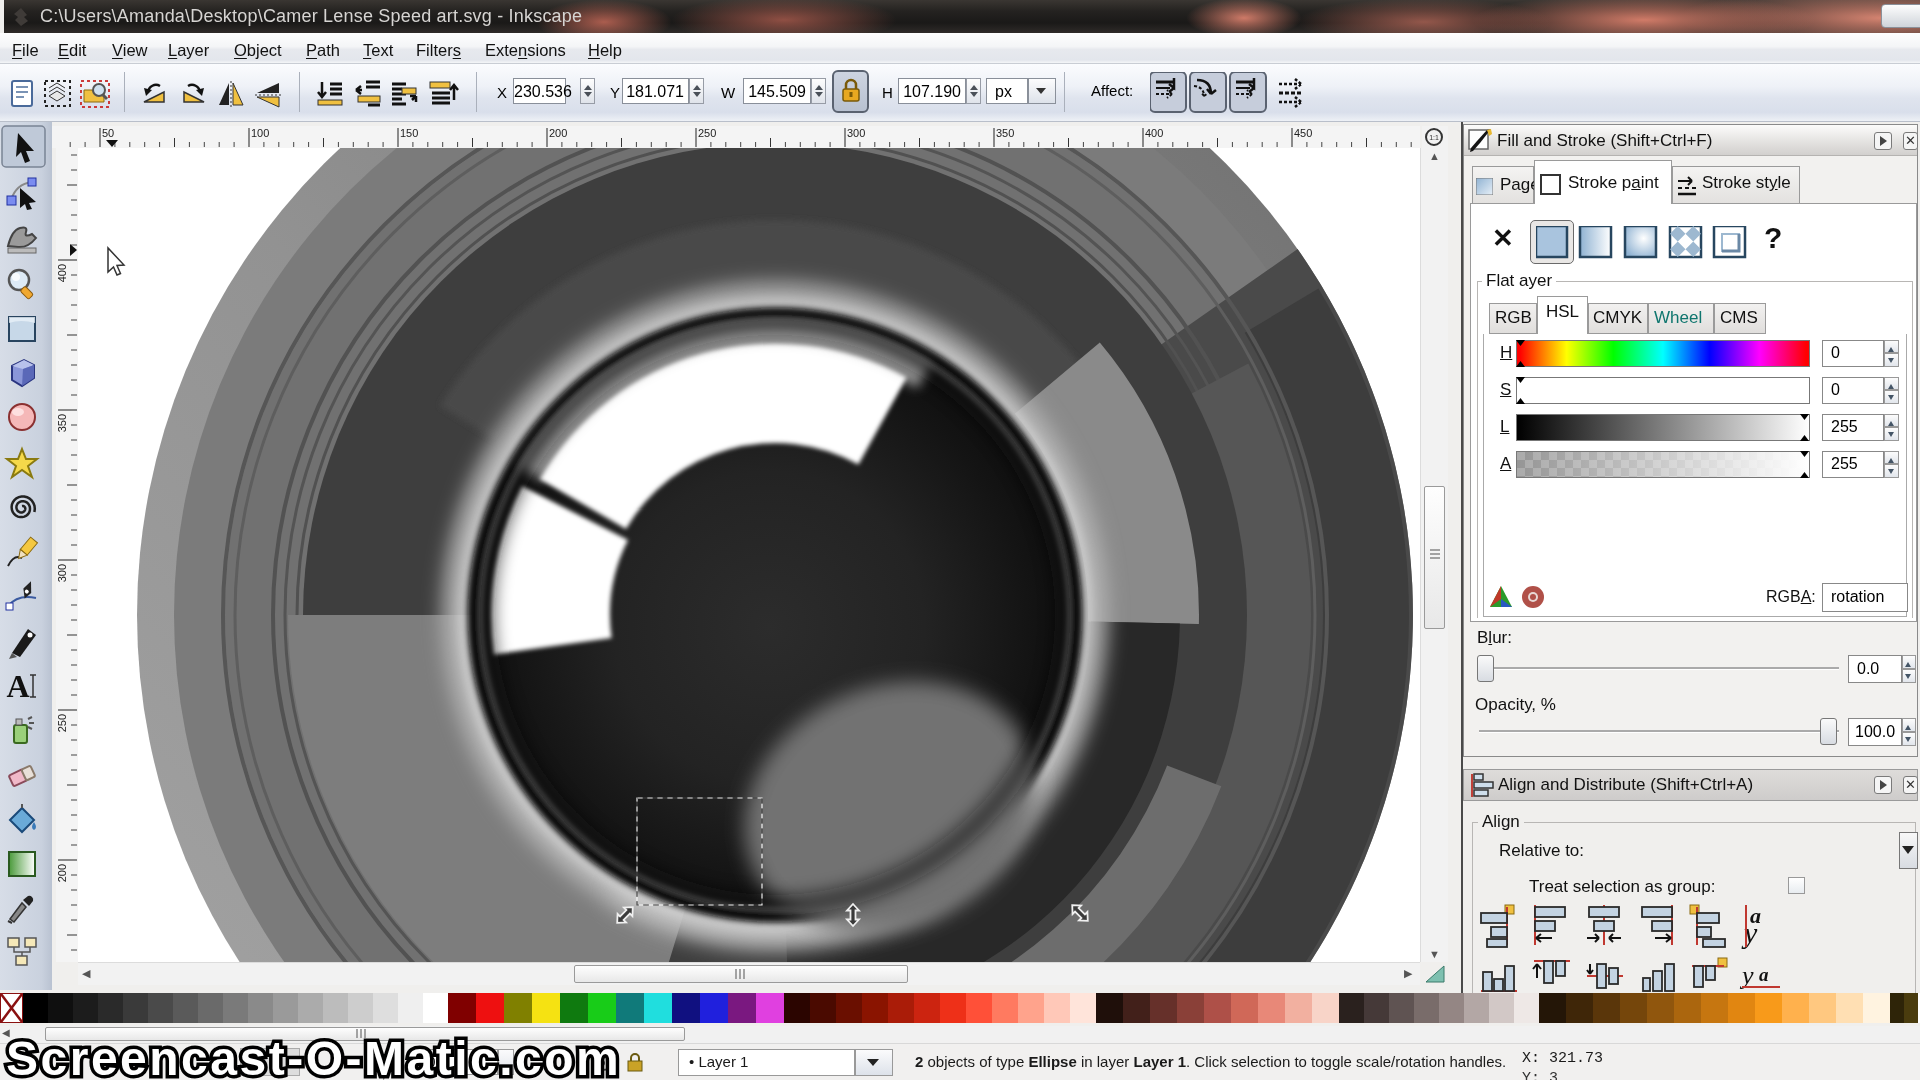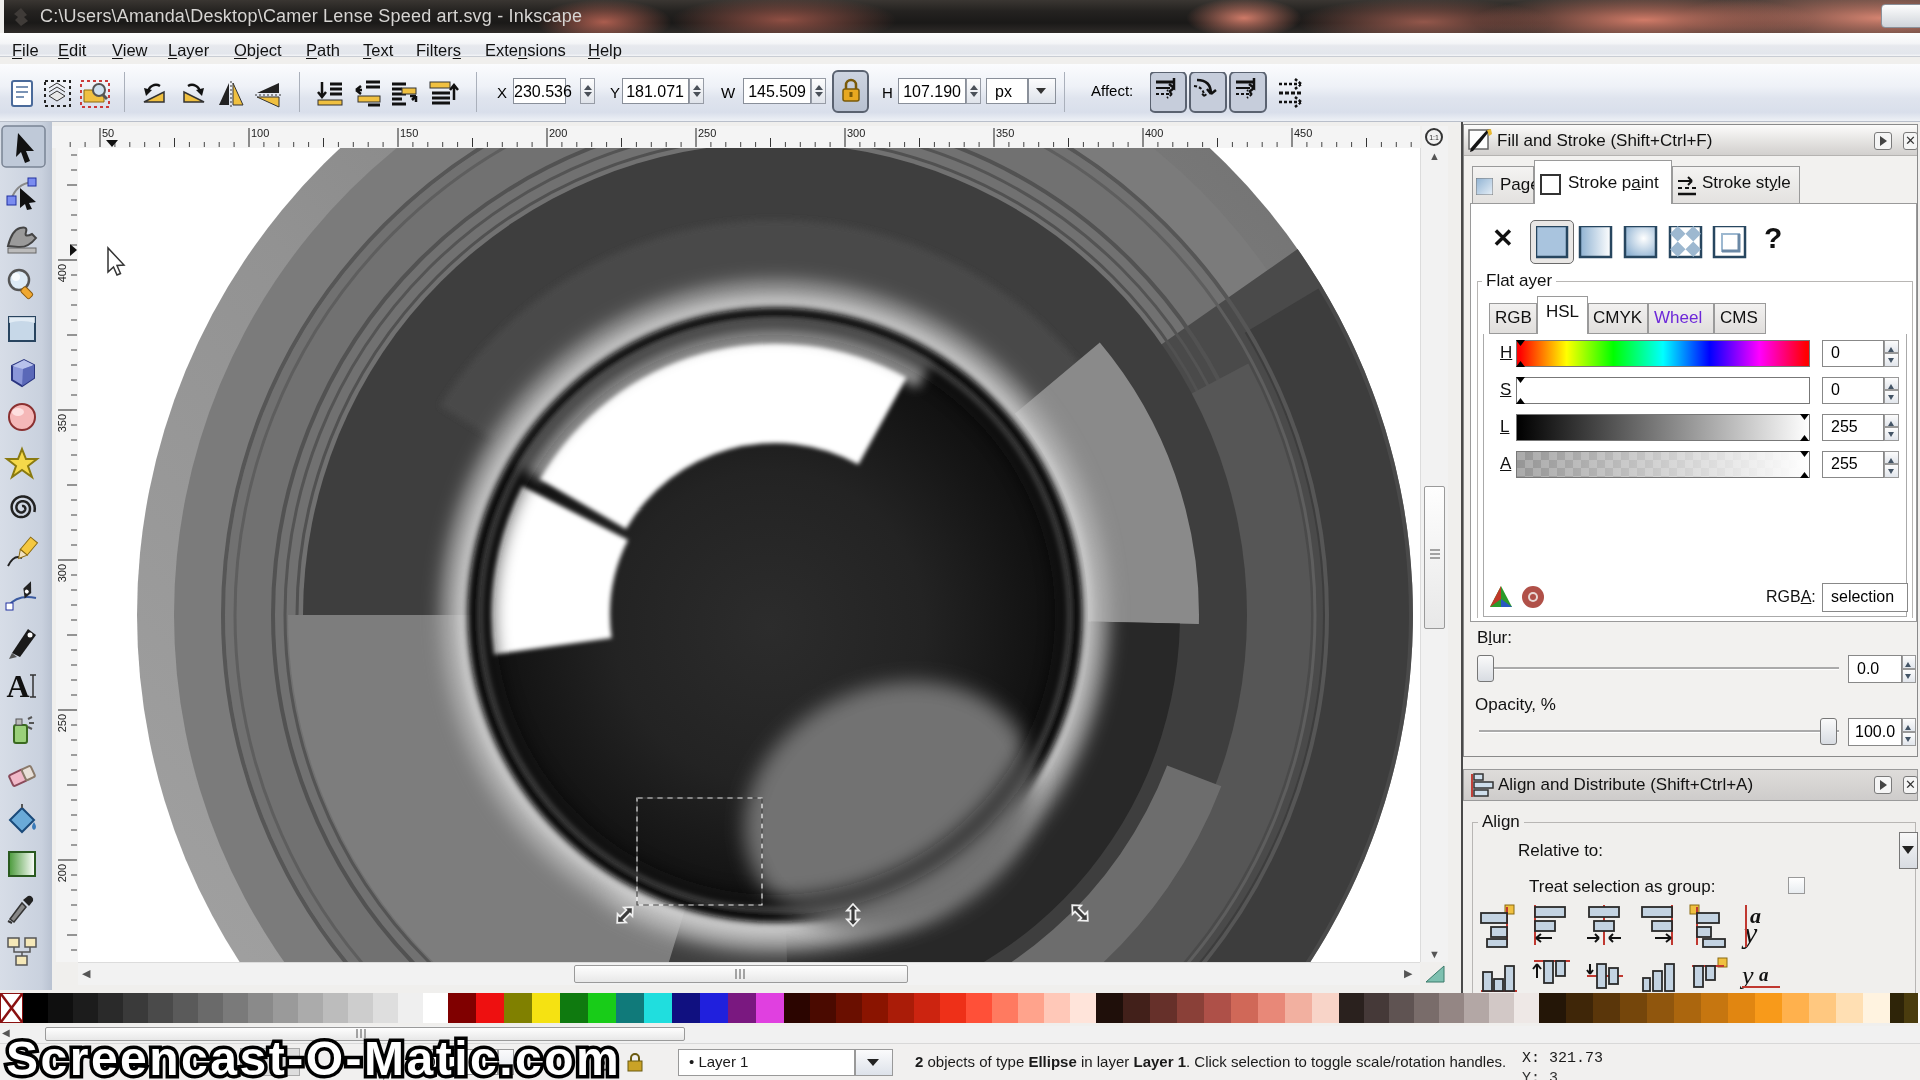--- a/index.html
+++ b/index.html
@@ -15,21 +15,21 @@
     radial-gradient(80px 28px at 1240px 18px, rgba(225,132,112,.9), rgba(225,132,112,0) 72%),
     radial-gradient(170px 32px at 1420px 22px, rgba(188,108,92,.75), rgba(188,108,92,0) 75%),
     radial-gradient(220px 34px at 1640px 20px, rgba(218,128,108,.95), rgba(218,128,108,0) 78%),
     radial-gradient(260px 38px at 1880px 18px, rgba(224,138,118,.95), rgba(224,138,118,0) 80%),
     linear-gradient(180deg, #3a3632 0%, #242220 30%, #1a1918 60%, #393431 100%);
 }
 #titletext { left:36px; top:6px; color:#d6d4d2; font-size:18px; letter-spacing:0.2px; }
 #winbtns { left:1877px; top:4px; width:46px; height:24px; background:linear-gradient(#fdfdfd,#cfd4da); border:1px solid #8a9099; border-radius:4px 0 0 4px; }
 
 
-#menubar { left:0; top:33px; width:1920px; height:24px;
+#menubar { left:0; top:33px; width:1920px; height:31px;
   background:linear-gradient(180deg,#fefefe 0%, #f4f5f7 45%, #e7e9ee 55%, #e3e6ec 90%, #f5f6f8 100%);
   border-bottom:1px solid #c9cdd4; }
 .mitem { position:absolute; top:8px; font-size:16.5px; color:#111; }
 .mitem u { text-decoration-thickness:1px; text-underline-offset:2px; }
 
 
 #toolbar { left:0; top:64px; width:1920px; height:58px;
   background:linear-gradient(180deg,#fbfcfe 0%, #eef1f7 40%, #dfe4ee 60%, #d9dfeb 85%, #eef1f6 100%);
   border-bottom:1px solid #b9bfca; }
 .tsep { position:absolute; top:8px; width:1px; height:40px; background:#aab0bb; }
@@ -648,21 +648,21 @@
 <div class="abs" style="left:316px;top:99px;font-size:30px;font-weight:bold;color:#111">?</div>
 <div class="abs" style="left:29px;top:159px;width:436px;height:337px;border:1px solid #b8b6b4;border-bottom:none"></div>
 <div class="abs" style="left:34px;top:149px;font-size:17px;color:#111;background:#fff;padding:0 4px">Flat ayer</div>
 <div class="abs" style="left:41px;top:181px;width:48px;height:31px;background:linear-gradient(#f2f1f0,#e0dedc);border:1px solid #9a9a9a"></div>
 <div class="abs" style="left:47px;top:186px;font-size:17px;color:#111">RGB</div>
 <div class="abs" style="left:89px;top:174px;width:51px;height:39px;background:#fff;border:1px solid #9a9a9a;border-bottom:none"></div>
 <div class="abs" style="left:98px;top:180px;font-size:17px;color:#111">HSL</div>
 <div class="abs" style="left:140px;top:181px;width:60px;height:31px;background:linear-gradient(#f2f1f0,#e0dedc);border:1px solid #9a9a9a"></div>
 <div class="abs" style="left:145px;top:186px;font-size:17px;color:#111">CMYK</div>
 <div class="abs" style="left:200px;top:181px;width:66px;height:31px;background:linear-gradient(#f2f1f0,#e0dedc);border:1px solid #9a9a9a"></div>
-<div class="abs" style="left:206px;top:186px;font-size:17px;color:#6d28d9">Wheel</div>
+<div class="abs" style="left:206px;top:186px;font-size:17px;color:#0f766e">Wheel</div>
 <div class="abs" style="left:266px;top:181px;width:52px;height:31px;background:linear-gradient(#f2f1f0,#e0dedc);border:1px solid #9a9a9a"></div>
 <div class="abs" style="left:272px;top:186px;font-size:17px;color:#111">CMS</div>
 <div class="abs" style="left:35px;top:212px;width:424px;height:283px;background:#fff;border:1px solid #aaa;border-top:none"></div>
 <div class="abs" style="left:52px;top:221px;font-size:17px;color:#111;text-decoration:underline">H</div>
 <div class="abs" style="left:68px;top:218px;width:294px;height:27px;background:linear-gradient(90deg,#f00 1%,#ff0 17%,#0f0 33%,#0ff 50%,#00f 66%,#f0f 83%,#f00 99%);border:1px solid #777"></div>
 <div class="abs" style="left:68px;top:218px;width:9px;height:6px;background:#000;clip-path:polygon(0 0,100% 0,50% 100%)"></div>
 <div class="abs" style="left:68px;top:239px;width:9px;height:6px;background:#000;clip-path:polygon(50% 0,0 100%,100% 100%)"></div>
 <div class="abs" style="left:374px;top:218px;width:62px;height:27px;background:#fff;border:1px solid #888;font-size:16px;padding:3px 0 0 8px">0</div>
 <div class="abs" style="left:436px;top:218px;width:15px;height:13px;background:linear-gradient(#fcfcfc,#e2e6ec);border:1px solid #999"></div>
 <div class="abs" style="left:440px;top:222px;width:0;height:0;border:3.5px solid transparent;border-bottom:5px solid #456"></div>
@@ -699,21 +699,21 @@
 <div class="abs" style="left:440px;top:347px;width:0;height:0;border:3.5px solid transparent;border-top:5px solid #456"></div>
 <svg class="abs" style="left:40px;top:461px" width="62" height="28">
 <path d="M2 24 L13 3 L24 24 Z" fill="#2a9a2a"></path>
       <path d="M2 24 L13 3 L13 16 Z" fill="#c03828"></path>
       <path d="M13 16 L24 24 L13 24 Z" fill="#2858c0"></path>
 <circle cx="45" cy="14" r="11" fill="#b05048"></circle>
       <circle cx="45" cy="14" r="5" fill="#e8d8d4"></circle>
       <circle cx="45" cy="14" r="3" fill="#b05048"></circle>
     </svg>
 <div class="abs" style="left:318px;top:466px;font-size:16px;color:#111">RGB<span style="text-decoration:underline">A</span>:</div>
-<div class="abs" style="left:374px;top:461px;width:86px;height:29px;background:#fff;border:1px solid #888;font-size:16px;padding:4px 0 0 8px">selection</div>
+<div class="abs" style="left:374px;top:461px;width:86px;height:29px;background:#fff;border:1px solid #888;font-size:16px;padding:4px 0 0 8px">rotation</div>
 <div class="abs" style="left:29px;top:506px;font-size:17px;color:#111">B<span style="text-decoration:underline">l</span>ur:</div>
 <div class="abs" style="left:31px;top:545px;width:360px;height:3px;background:#aaa;border-bottom:1px solid #fff"></div>
 <div class="abs" style="left:29px;top:533px;width:17px;height:27px;background:linear-gradient(#fafafa,#d8dce2);border:1px solid #777;border-radius:3px"></div>
 <div class="abs" style="left:400px;top:533px;width:54px;height:28px;background:#fff;border:1px solid #888;font-size:16px;padding:4px 0 0 8px">0.0</div>
 <div class="abs" style="left:454px;top:533px;width:14px;height:14px;background:linear-gradient(#fcfcfc,#e2e6ec);border:1px solid #999"></div>
 <div class="abs" style="left:457px;top:537px;width:0;height:0;border:3.5px solid transparent;border-bottom:5px solid #456"></div>
 <div class="abs" style="left:454px;top:547px;width:14px;height:14px;background:linear-gradient(#fcfcfc,#e2e6ec);border:1px solid #999"></div>
 <div class="abs" style="left:457px;top:552px;width:0;height:0;border:3.5px solid transparent;border-top:5px solid #456"></div>
 <div class="abs" style="left:27px;top:573px;font-size:17px;color:#111">Opacity, %</div>
 <div class="abs" style="left:31px;top:608px;width:360px;height:3px;background:#aaa;border-bottom:1px solid #fff"></div>
@@ -729,21 +729,21 @@
 <rect x="5" y="1" width="9" height="6" fill="#cfdeeb" stroke="#333" stroke-width="1.5"></rect>
 <rect x="5" y="9" width="19" height="6" fill="#cfdeeb" stroke="#333" stroke-width="1.5"></rect>
 <rect x="5" y="17" width="14" height="6" fill="#cfdeeb" stroke="#333" stroke-width="1.5"></rect>
     </svg>
 <div class="abs" style="left:50px;top:653px;font-size:17px;color:#111">Align and Distribute (Shift+Ctrl+A)</div>
 <div class="abs" style="left:426px;top:654px;width:18px;height:18px;border:1px solid #7a7a7a;border-radius:3px;background:#f5f5f5"></div>
 <div class="abs" style="left:432px;top:658px;width:0;height:0;border:5px solid transparent;border-left:7px solid #444"></div>
 <div class="abs" style="left:455px;top:654px;width:15px;height:18px;border:1px solid #7a7a7a;border-radius:3px;background:#f5f5f5;font-size:13px;color:#333;text-align:center;line-height:16px">✕</div>
 <div class="abs" style="left:24px;top:700px;width:444px;height:171px;border:1px solid #b8b6b4;border-bottom:none"></div>
 <div class="abs" style="left:30px;top:690px;font-size:17px;color:#111;background:#f0efed;padding:0 4px">Align</div>
-<div class="abs" style="left:70px;top:719px;font-size:17px;color:#111">Relative to:</div>
+<div class="abs" style="left:51px;top:719px;font-size:17px;color:#111">Relative to:</div>
 <div class="abs" style="left:451px;top:710px;width:19px;height:37px;background:linear-gradient(#f8f8f8,#d8dce2);border:1px solid #777"></div>
 <div class="abs" style="left:454px;top:724px;width:0;height:0;border:6px solid transparent;border-top:8px solid #222"></div>
 <div class="abs" style="left:81px;top:755px;font-size:17px;color:#111">Treat selection as group:</div>
 <div class="abs" style="left:340px;top:755px;width:17px;height:17px;background:linear-gradient(#fff,#e8ecf0);border:1px solid #999"></div>
 <svg class="abs" style="left:0;top:0" width="472" height="885">
       <g transform="translate(31,783)">
         <rect x="26" y="0" width="9" height="9" fill="#f0c040" stroke="#8a6a10"></rect>
         <line x1="28" y1="2" x2="28" y2="40" stroke="#c03830" stroke-width="2"></line>
         <rect x="2" y="8" width="26" height="10" fill="#c3d3e2" stroke="#2a2a2a" stroke-width="1.8"></rect>
         <rect x="12" y="22" width="16" height="10" fill="#c3d3e2" stroke="#2a2a2a" stroke-width="1.8"></rect>

